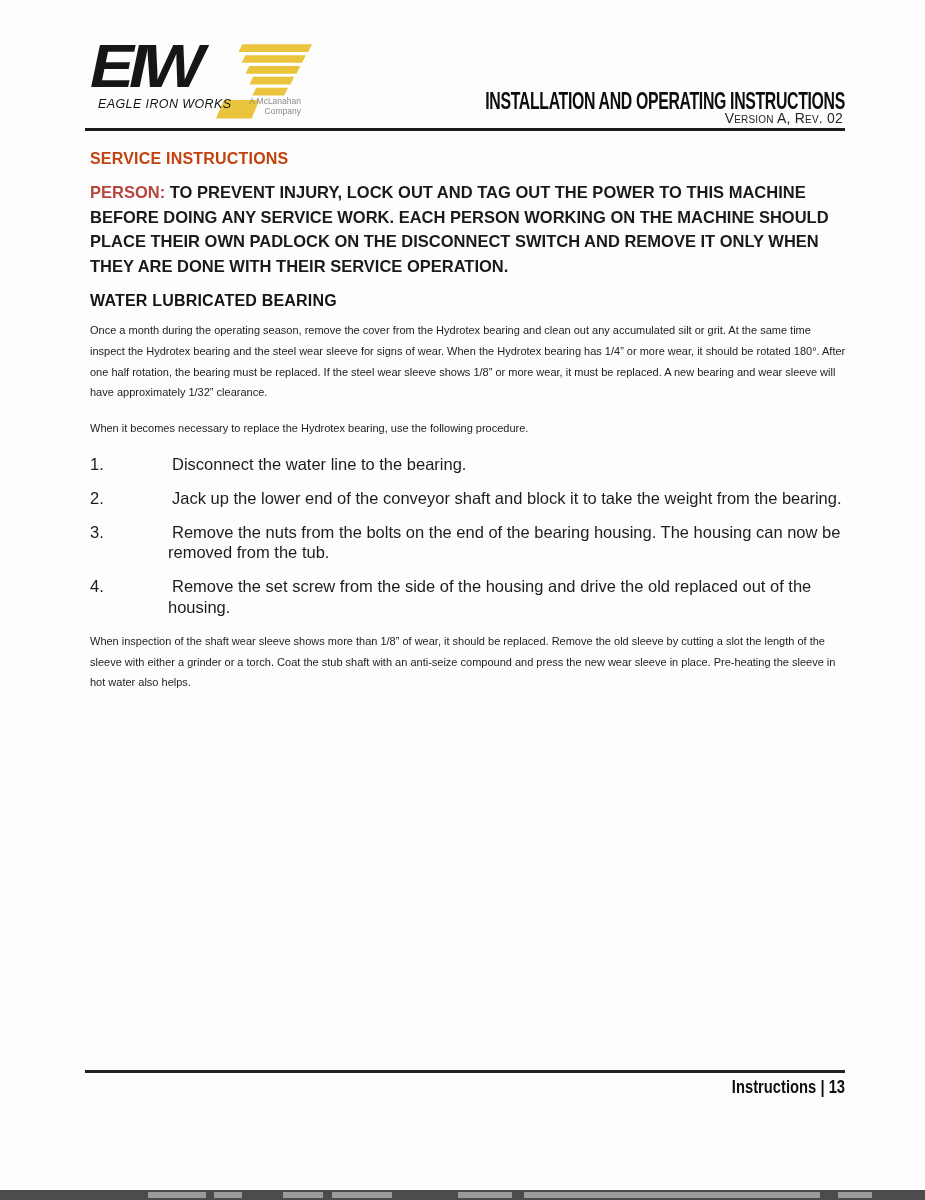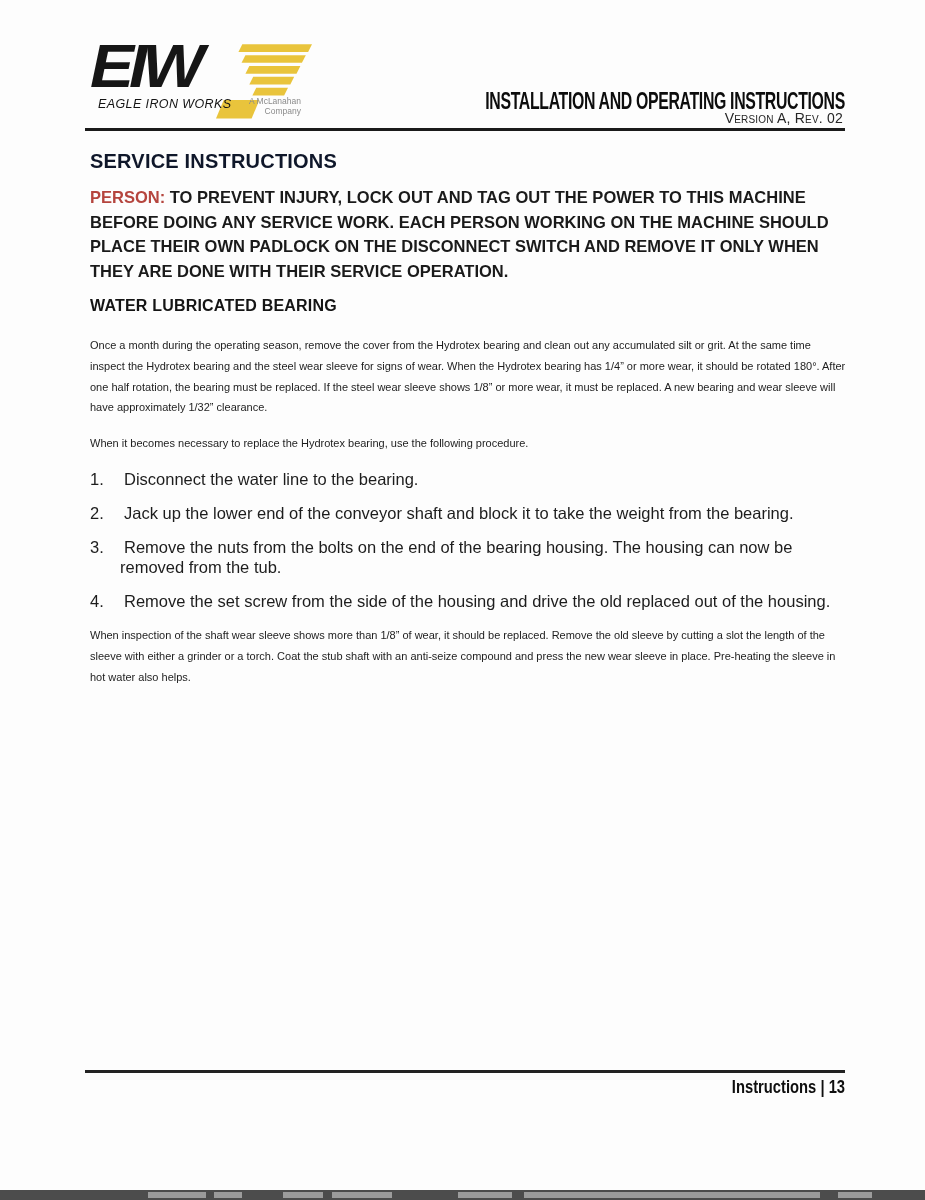--- a/index.html
+++ b/index.html
@@ -107,35 +107,35 @@
 
   
   .content {
     position: absolute;
     left: 90px;
     top: 150px;
     width: 756px;
   }
   .h-section {
     margin: 0 0 12px 0;
-    font-size: 20px;
+    font-size: 16px;
     font-weight: 700;
-    color: #0f172a;
+    color: #c2410c;
     letter-spacing: 0.2px;
   }
   .warning-para {
     margin: 0 0 14px 0;
     font-size: 16.5px;
     font-weight: 700;
     line-height: 24.5px;
     color: #1a1a1a;
   }
   .warning-label { color: #b5453e; }
   .h-subsection {
-    margin: 0 0 20px 0;
+    margin: 0 0 10px 0;
     font-size: 16px;
     font-weight: 700;
     color: #141414;
     letter-spacing: 0.2px;
   }
   .body-para {
     margin: 0 0 15px 0;
     font-size: 11px;
     line-height: 20.8px;
     color: #1d1d1d;
@@ -147,20 +147,21 @@
     font-size: 16.5px;
     line-height: 20.8px;
     color: #1d1d1d;
   }
   .step-num {
     flex: 0 0 30px;
   }
   .step-text {
     flex: 1 1 auto;
     text-indent: 4px;
+    margin-left: 48px;
   }
 
   
   .footer {
     position: absolute;
     left: 85px;
     top: 1070px;
     width: 760px;
   }
   .footer-rule {

